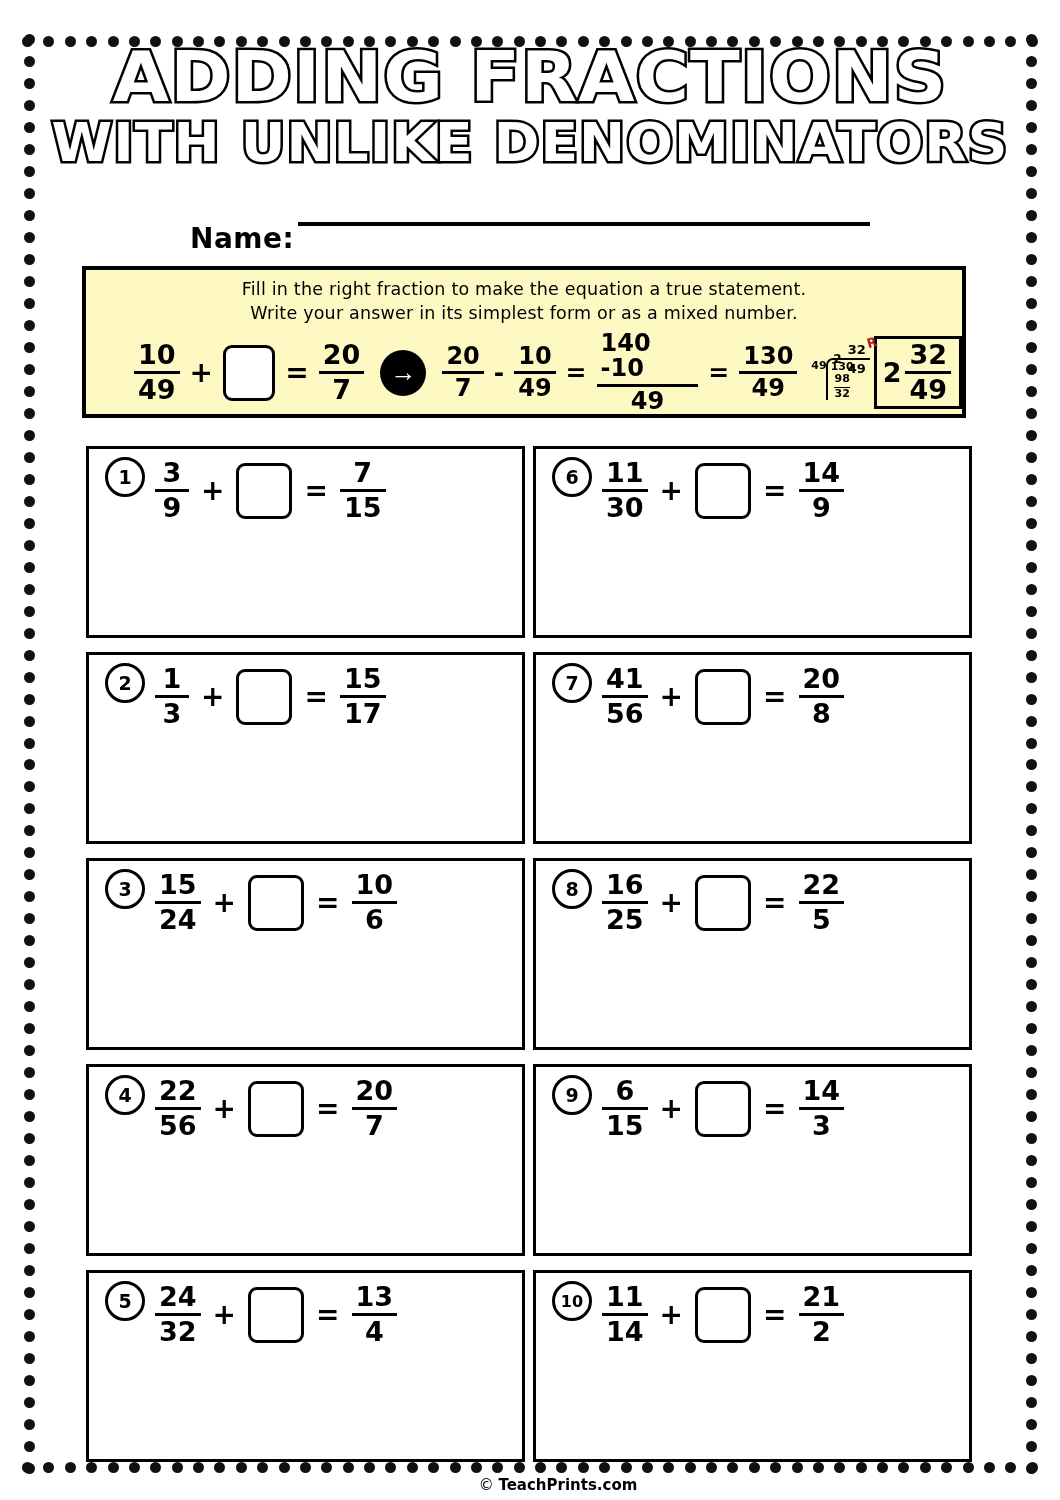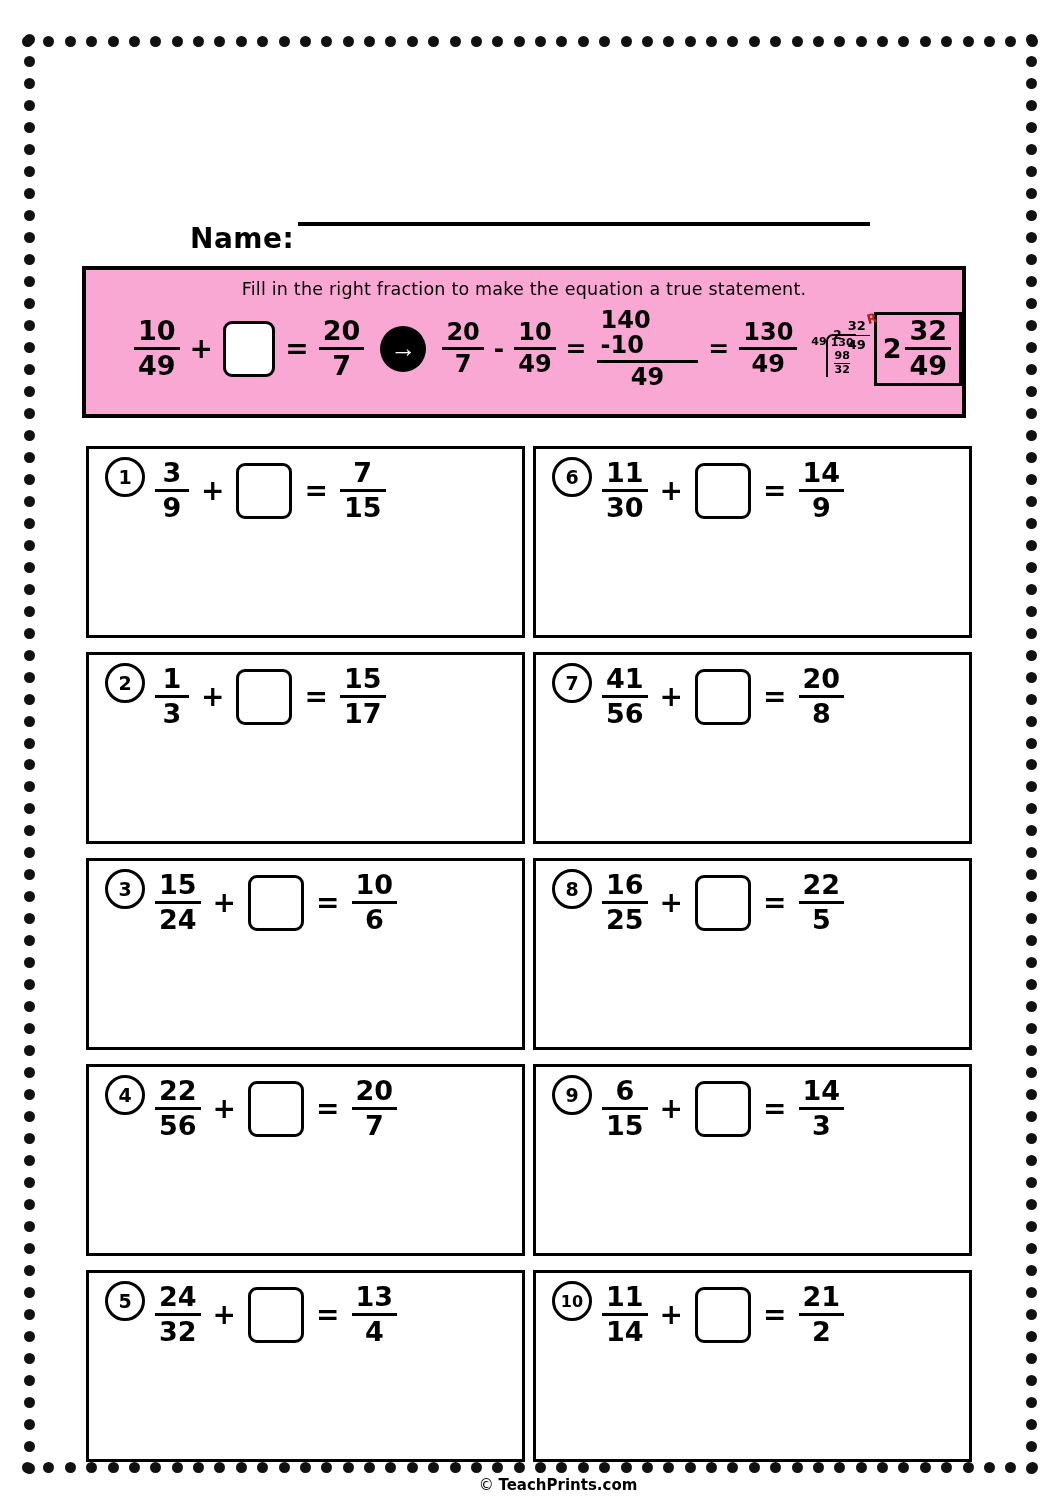--- a/index.html
+++ b/index.html
@@ -110,21 +110,21 @@
 
   
   .example-box {
     position: absolute;
     top: 266px;
     left: 82px;
     width: 884px;
     height: 152px;
     border: 4px solid #000;
     box-sizing: border-box;
-    background: #f9a8d4;
+    background: #fef9c3;
   }
   .example-instructions {
     text-align: center;
     font-family: "DejaVu Sans", sans-serif;
     font-size: 17.5px;
     line-height: 1.35;
     margin-top: 8px;
     letter-spacing: 0.2px;
   }
   .example-row {
@@ -552,29 +552,34 @@
       <span class="dot"></span>
       <span class="dot"></span>
       <span class="dot"></span>
       <span class="dot"></span>
       <span class="dot"></span>
       <span class="dot"></span>
       <span class="dot"></span>
       <span class="dot"></span>
     </div>
 
+  <div class="title-block">
+    <div class="title-line l1">ADDING FRACTIONS</div>
+    <div class="title-line l2">WITH UNLIKE DENOMINATORS</div>
+  </div>
 
   <div class="name-row">
     <span class="name-label">Name:</span>
     <span class="name-rule"></span>
   </div>
 
   <div class="example-box">
     <div class="example-instructions">
       <div>Fill in the right fraction to make the equation a true statement.</div>
+      <div>Write your answer in its simplest form or as a mixed number.</div>
     </div>
     <div class="example-row">
 
       <span class="frac md">
         <span class="num">10</span>
         <span class="bar"></span>
         <span class="den">49</span>
       </span>
 
       <span class="op big">+</span>

